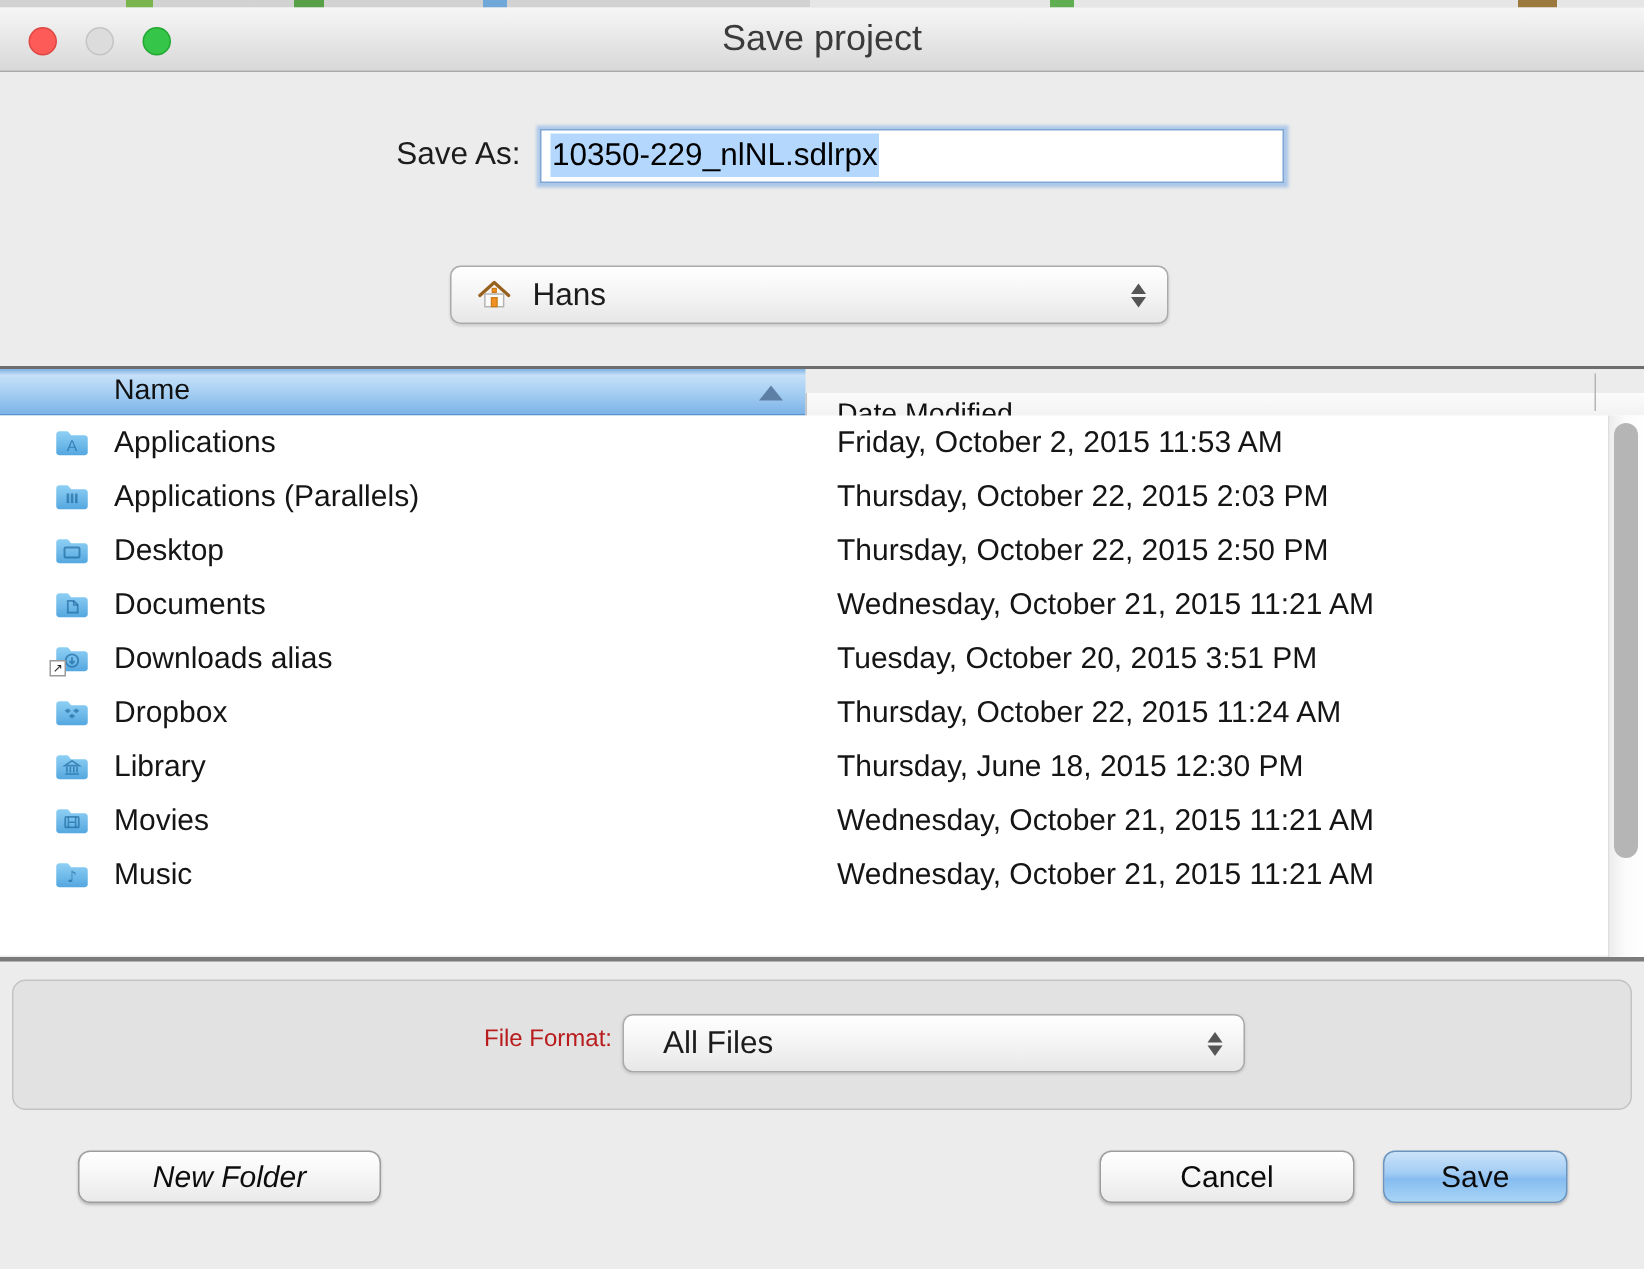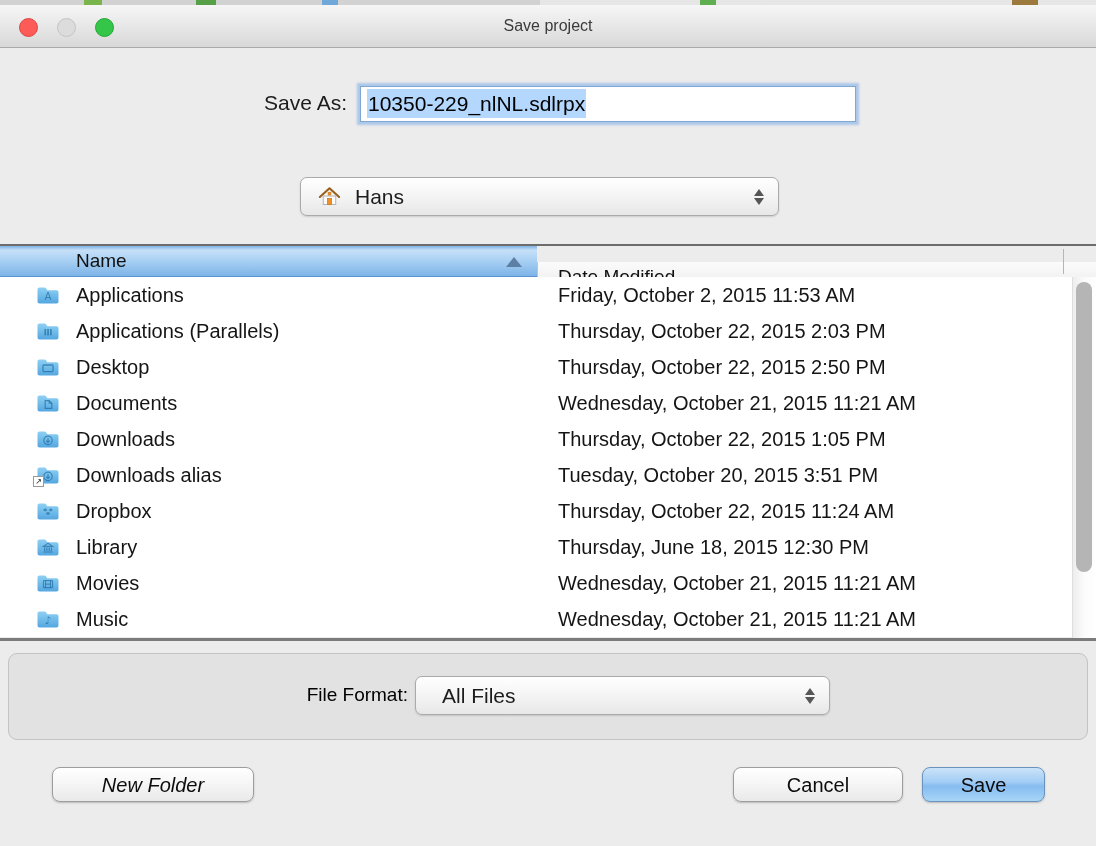--- a/index.html
+++ b/index.html
@@ -8,21 +8,21 @@
 
   
   .sliver{position:absolute;left:0;top:0;width:1096px;height:5px;background:#d2d2d2;}
   .sliver .blob{position:absolute;top:0;height:5px;}
 
   
   .titlebar{position:absolute;left:0;top:5px;width:1096px;height:42px;
     background:linear-gradient(180deg,#f6f6f6 0%,#e9e9e9 45%,#d8d8d8 100%);
     border-bottom:1px solid #a9a9a9;}
   .title{position:absolute;left:0;top:0;width:100%;height:42px;line-height:42px;
-    text-align:center;font-size:16px;color:#3b3b3b;}
+    text-align:center;font-size:24px;color:#3b3b3b;}
   .light{position:absolute;top:13px;width:17px;height:17px;border-radius:50%;}
   .light.red{left:19px;background:#fc5b57;border:1px solid #dd4742;}
   .light.gray{left:57px;background:#dcdcdc;border:1px solid #c4c4c4;}
   .light.green{left:95px;background:#35c649;border:1px solid #22a732;}
 
   
   .saveas-label{position:absolute;left:0;top:91px;width:347px;text-align:right;
     font-size:21px;color:#1c1c1c;}
   .savefield{position:absolute;left:360px;top:86px;width:488px;height:34px;
     background:#fff;border:1px solid #7ea7d4;
@@ -78,21 +78,21 @@
 
   .scrollbar{position:absolute;left:1072px;top:277px;width:24px;height:361px;
     background:linear-gradient(90deg,#ededed 0%,#fbfbfb 45%,#ffffff 100%);
     border-left:1px solid #dedede;}
   .thumb{position:absolute;left:3px;top:5px;width:16px;height:290px;border-radius:8px;background:#b5b5b5;}
 
   
   .panel{position:absolute;left:8px;top:653px;width:1078px;height:85px;
     background:#e2e2e2;border:1px solid #c3c3c3;border-radius:9px;}
   .format-label{position:absolute;left:0;top:684px;width:408px;text-align:right;
-    font-size:19px;color:#000000;}
+    font-size:16px;color:#b91c1c;}
 
   
   .btn{position:absolute;top:767px;height:35px;border:1px solid #9d9d9d;border-radius:8px;
     background:linear-gradient(180deg,#ffffff 0%,#f4f4f4 55%,#e9e9e9 100%);
     box-shadow:0 1px 2px rgba(0,0,0,.22);
     font-size:20px;color:#0c0c0c;text-align:center;line-height:35px;padding:0;
     font-family:"Liberation Sans",sans-serif;}
   .btn-newfolder{left:52px;width:202px;font-style:italic;}
   .btn-cancel{left:733px;width:170px;}
   .btn-save{left:922px;width:123px;border-color:#6a94bd;
@@ -244,30 +244,20 @@
       <span class="ficon">
         <svg>
             <use href="#documents-folder-icon"></use>
           </svg>
 
       </span>
       <span class="fname">Documents</span>
       <span class="fdate">Wednesday, October 21, 2015 11:21 AM</span>
     </div>
 
-    <div class="frow">
-      <span class="ficon">
-        <svg>
-            <use href="#downloads-folder-icon"></use>
-          </svg>
-
-      </span>
-      <span class="fname">Downloads</span>
-      <span class="fdate">Thursday, October 22, 2015 1:05 PM</span>
-    </div>
 
     <div class="frow has-badge">
       <span class="ficon">
         <svg>
             <use href="#downloads-folder-icon"></use>
           </svg>
         <span class="alias-badge">↗</span>
       </span>
       <span class="fname">Downloads alias</span>
       <span class="fdate">Tuesday, October 20, 2015 3:51 PM</span>

